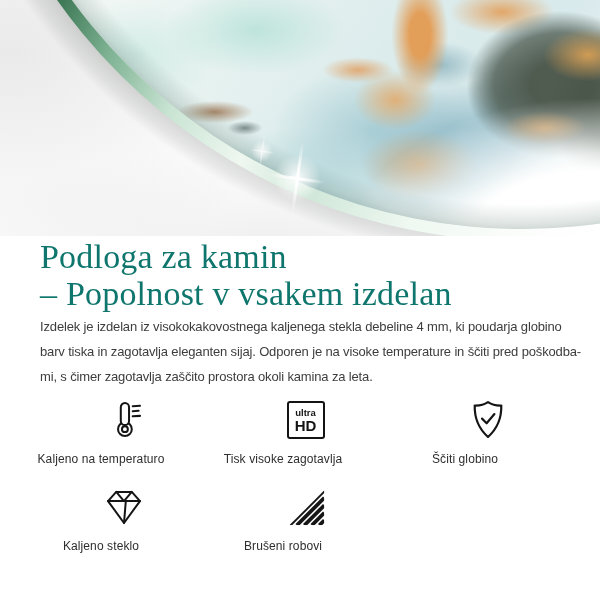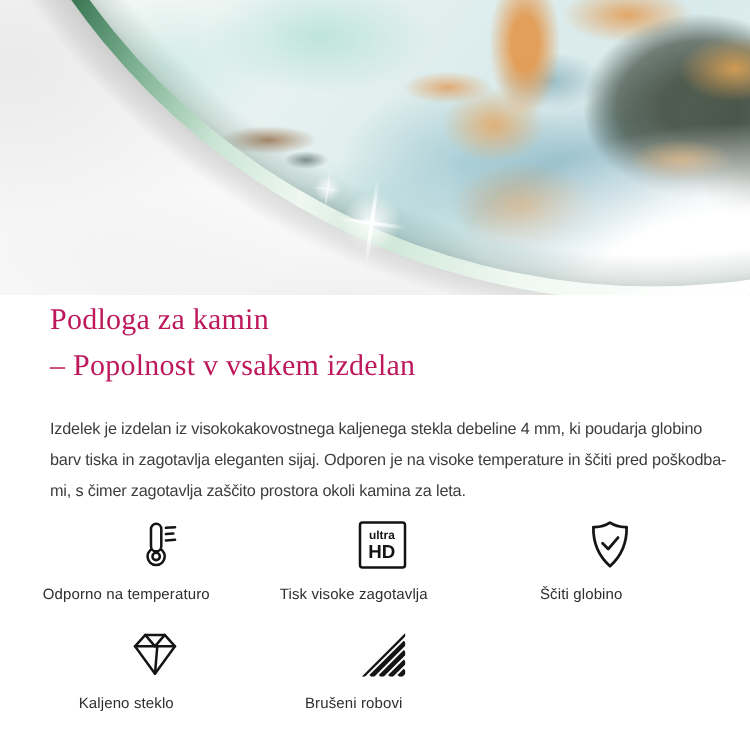--- a/index.html
+++ b/index.html
@@ -57,21 +57,21 @@
   .sparkle.big .ray-v { left:-1.5px; top:-36px; width:3px; height:72px; }
   .sparkle.big .ray-h { left:-28px; top:-1.5px; width:56px; height:3px; }
   .sparkle.small { left:262px; top:151px; transform:rotate(8deg) scale(0.45); opacity:0.85; }
   .sparkle.small .glow { left:-24px; top:-24px; width:48px; height:48px; }
   .sparkle.small .ray-v { left:-1.5px; top:-36px; width:3px; height:72px; }
   .sparkle.small .ray-h { left:-28px; top:-1.5px; width:56px; height:3px; }
 
   
   .content { padding:0 40px; }
   h1 { font-family:"Liberation Serif","DejaVu Serif",serif; font-weight:400;
-       font-size:24px; line-height:37px; color:#be185d; margin:2px 0 18px; letter-spacing:0.2px; }
+       font-size:34px; line-height:37px; color:#0f766e; margin:2px 0 2px; letter-spacing:0.2px; }
   .desc { font-size:13px; line-height:25px; color:#3d3d3d; letter-spacing:-0.15px;
           white-space:pre-line; width:552px; max-width:552px; }
 
   
   .features { margin:8px 0 0 10px; display:grid; grid-template-columns:182px 182px 182px;
               grid-auto-rows:87px; }
   .feature { display:flex; flex-direction:column; align-items:center; }
   .icon-box { height:46px; display:flex; align-items:center; justify-content:center;margin-left:45px; }
   .feature .label { margin-top:9px; font-size:12px; color:#2e2e2e; letter-spacing:0.1px; }
   .uhd-box { width:38px; height:38px; border:2.5px solid #131313; border-radius:3px;
@@ -114,21 +114,21 @@
       <div class="icon-box">
         <svg width="44" height="44" viewBox="0 0 48 48" fill="none" stroke="#151515" stroke-width="2.2" stroke-linecap="round">
           <circle cx="25" cy="34" r="7.5"></circle>
           <rect x="20.5" y="5.5" width="9" height="24" rx="4.5" fill="#fff"></rect>
           <circle cx="25" cy="34" r="3.2"></circle>
           <line x1="33.5" y1="9" x2="41.5" y2="8.5"></line>
           <line x1="33.5" y1="14.5" x2="40" y2="14"></line>
           <line x1="33.5" y1="20" x2="41.5" y2="19.5"></line>
         </svg>
       </div>
-      <div class="label">Odporno na temperaturo</div>
+      <div class="label">Kaljeno na temperaturo</div>
     </div>
 
     <div class="feature">
       <div class="icon-box">
         <div class="uhd-box">
           <span class="uhd-top">ultra</span>
           <span class="uhd-bottom">HD</span>
         </div>
       </div>
       <div class="label">Tisk visoke zagotavlja</div>

